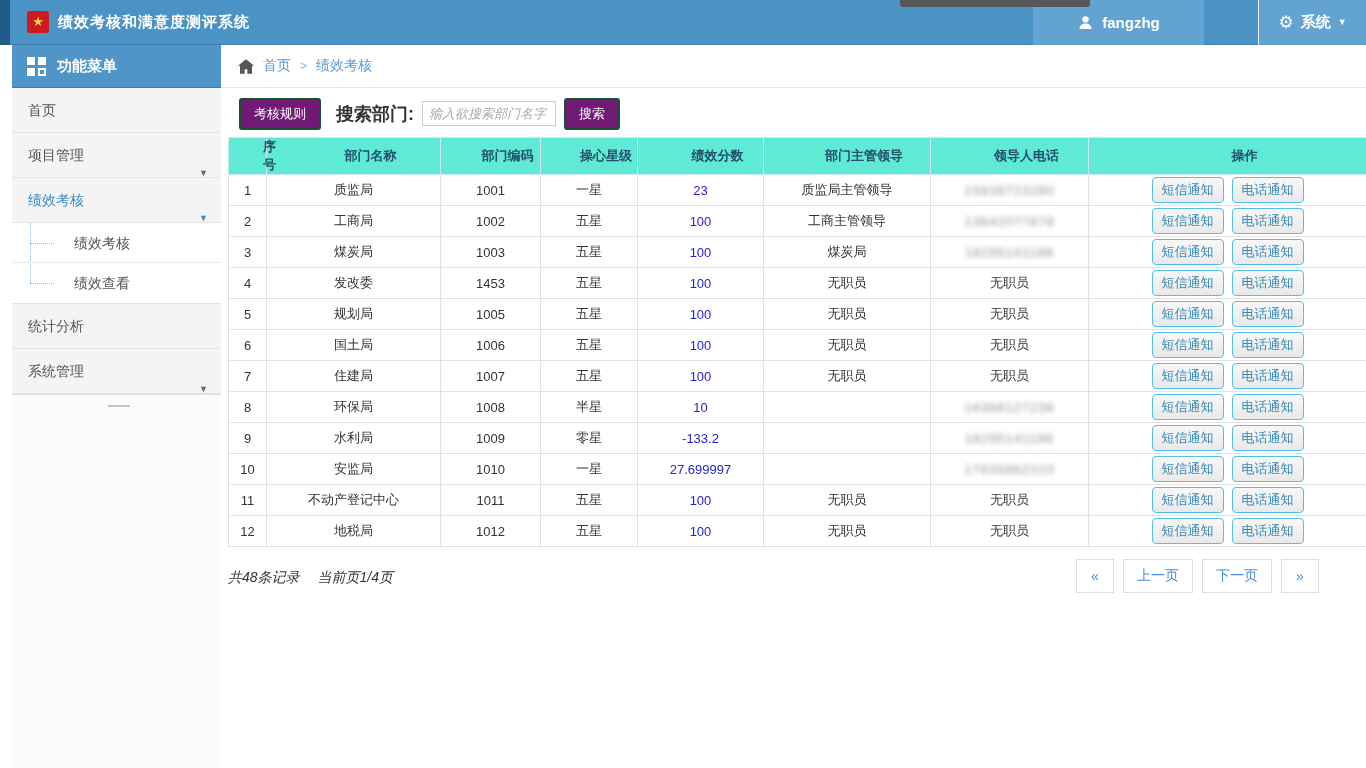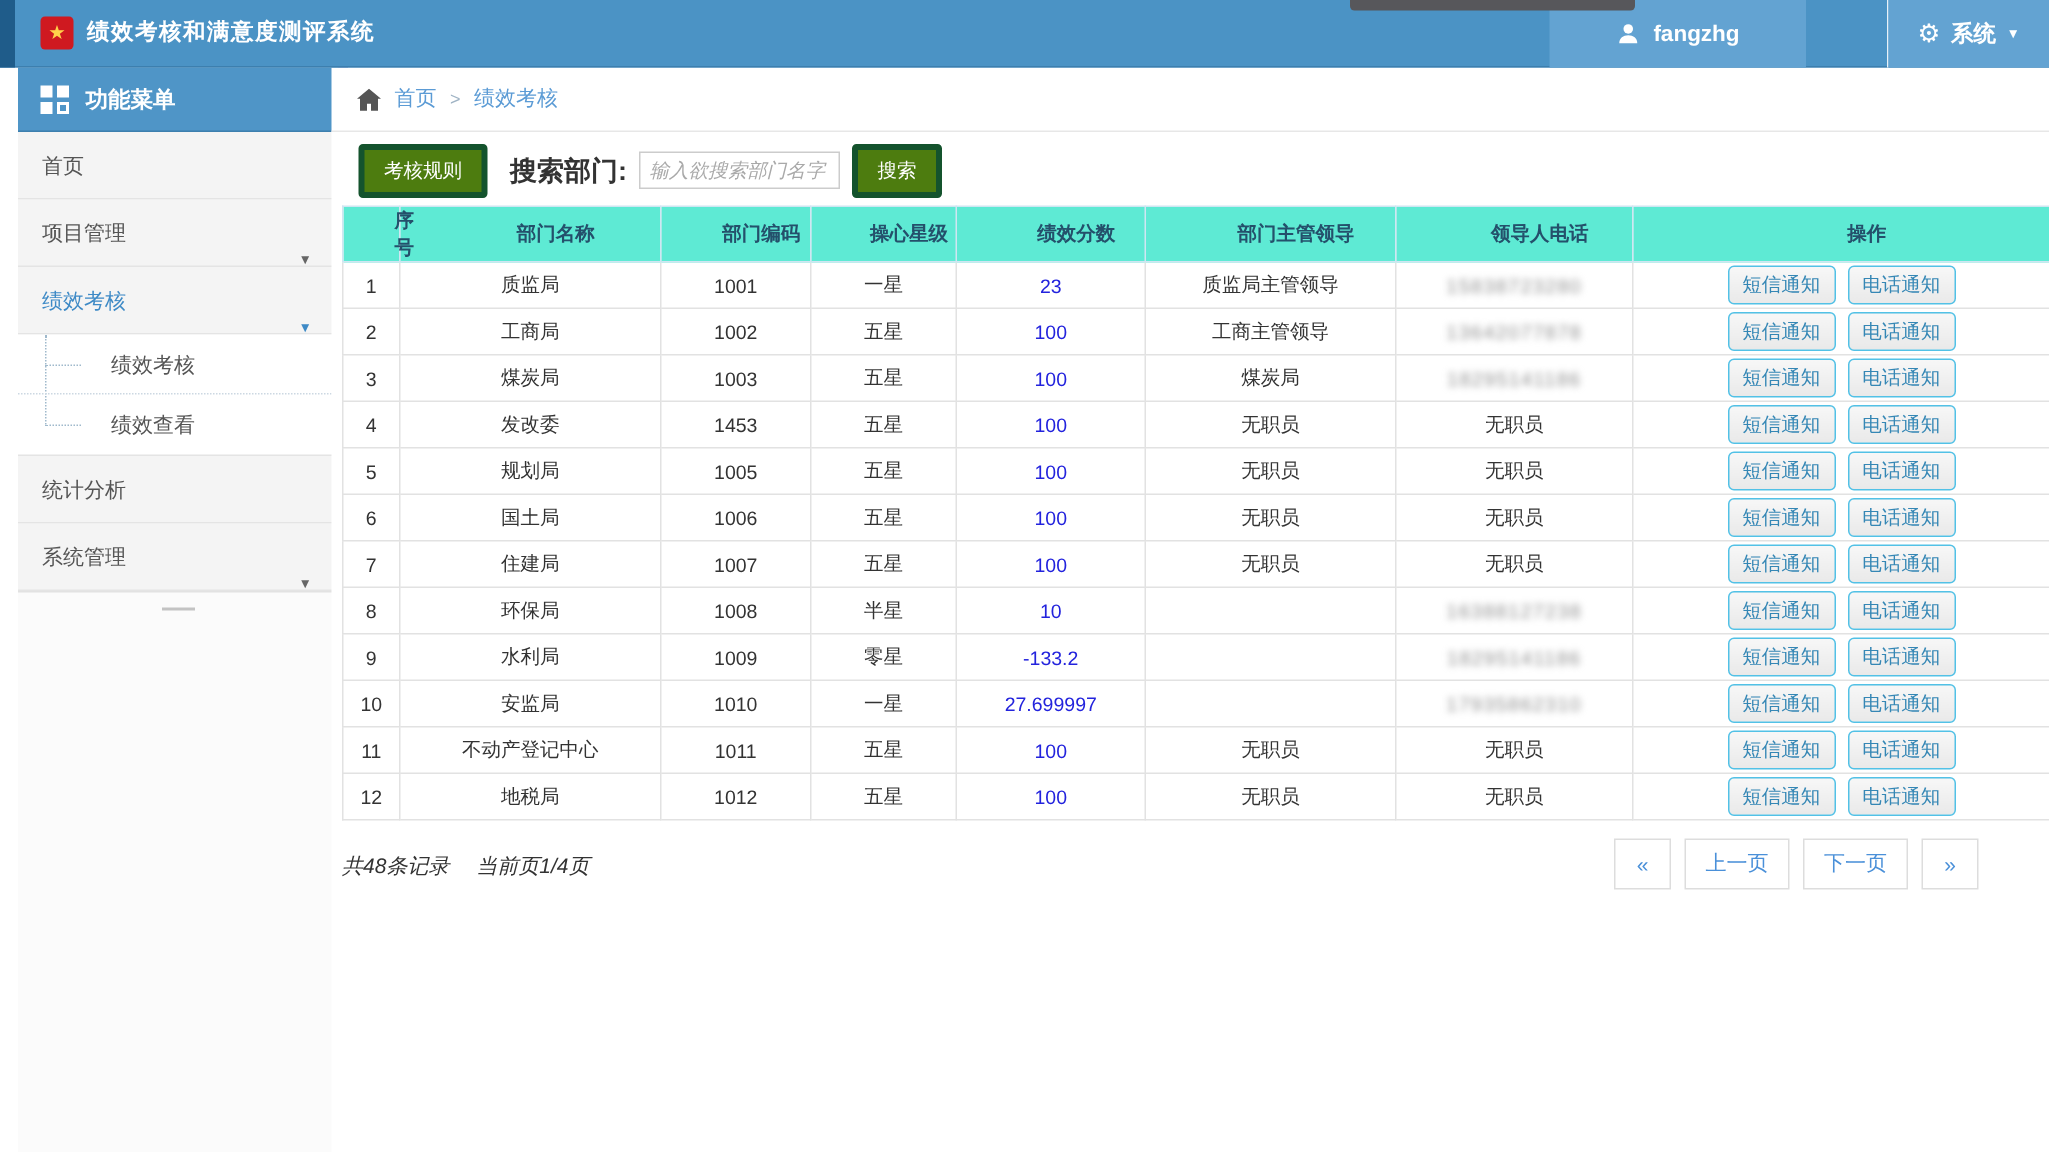--- a/index.html
+++ b/index.html
@@ -56,21 +56,21 @@
 
   
   .main { position:absolute; left:221px; top:45px; width:1145px; height:723px; background:#fff; }
   .breadcrumb-bar { height:43px; border-bottom:1px solid #e7e7e7; display:flex;
                     align-items:center; gap:9px; padding-left:17px; font-size:14px; }
   .home-icon { width:16px; height:15px; display:inline-block; }
   .crumb-link { color:#5b9bd5; cursor:pointer; }
   .crumb-sep { color:#9fb3c4; font-size:12px; }
 
   .toolbar { height:41px; display:flex; align-items:center; gap:8px; padding-left:18px; margin-top:5px; }
-  .btn-solid { background:#4d7c0f; color:#fff; border:4px solid #14532d; border-radius:3px;
+  .btn-solid { background:#701a75; color:#fff; border:2px solid #14532d; border-radius:3px;
                font-size:13px; padding:5px 13px; cursor:pointer;
                font-family:Liberation Serif, serif; }
   .search-label { font-size:18px; font-weight:bold; color:#333; margin-left:7px; }
   .search-input { width:134px; height:25px; border:1px solid #ccc; padding:0 6px; font-size:13px;
                   color:#333; font-family:"Liberation Sans","DejaVu Sans",sans-serif;font-style:italic; }
   .search-input::placeholder { color:#a9a9a9; }
 
   table.data { border-collapse:collapse; width:1138px; margin-left:7px; margin-top:3px;
                font-size:13px; table-layout:fixed; }
   table.data th { background:#5eead4; border:1px solid #cfe6f2; height:31px; color:#24506b;

